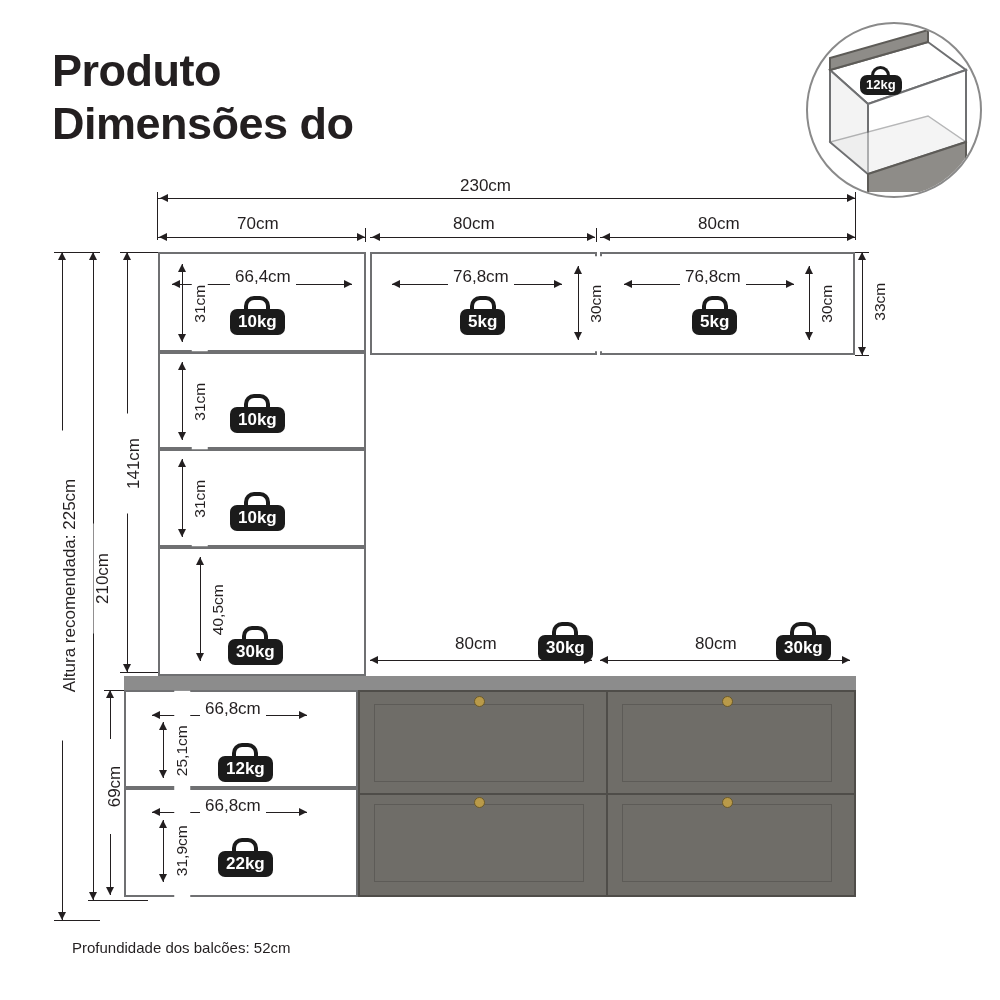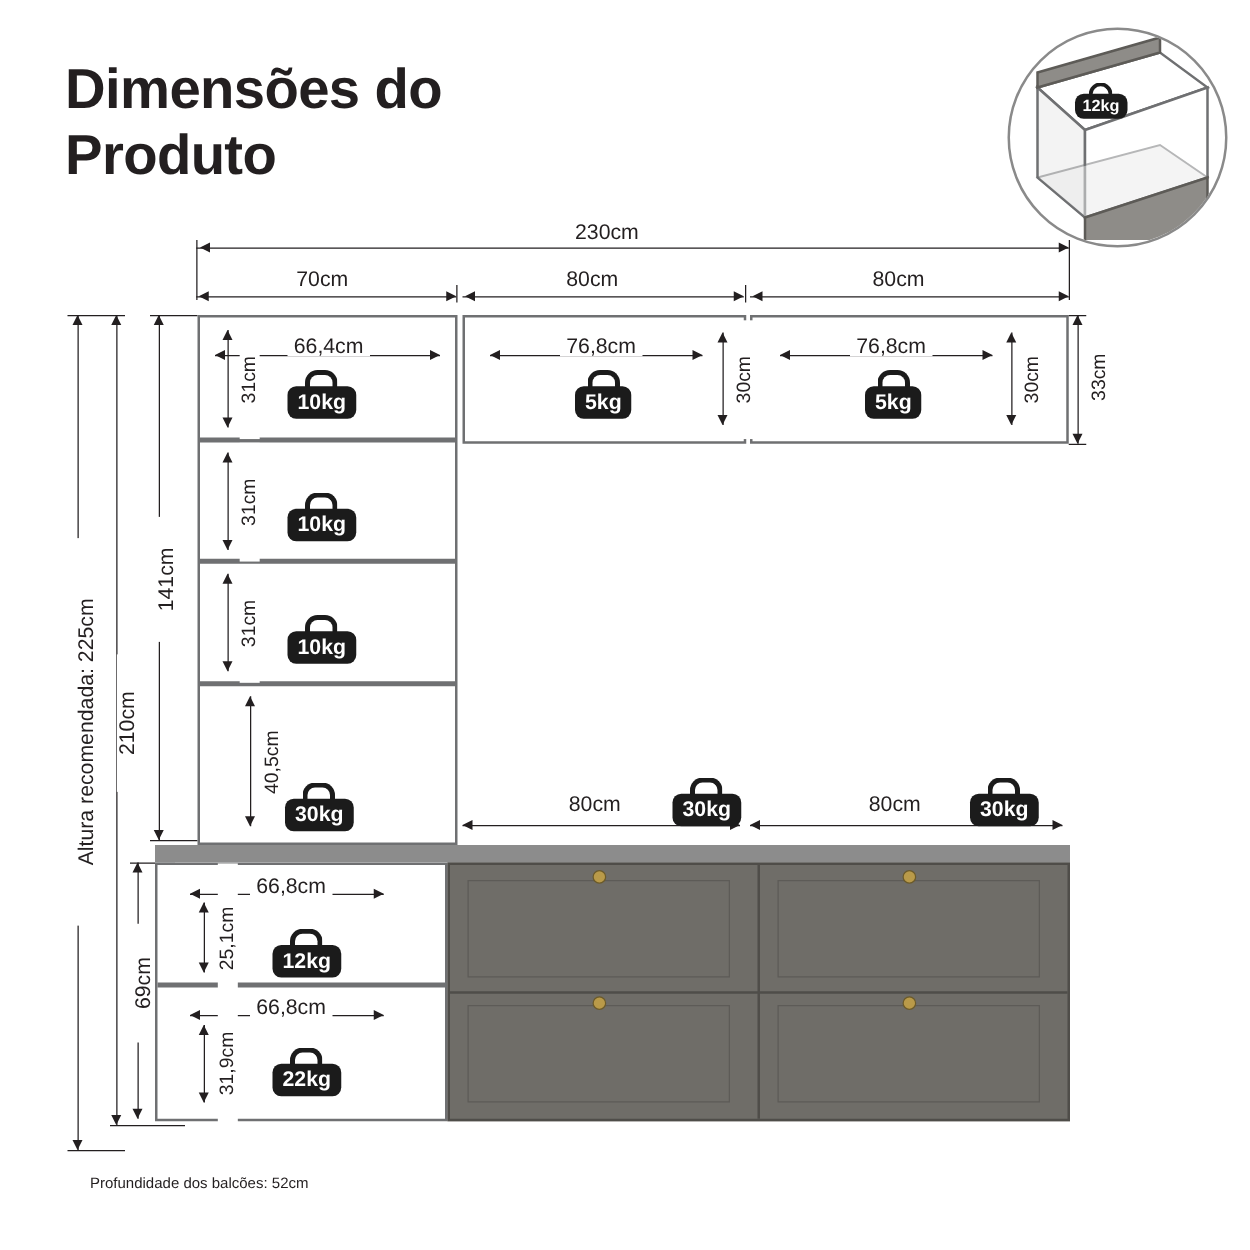--- a/index.html
+++ b/index.html
@@ -51,43 +51,43 @@
     font-size:17px;font-weight:bold;padding:4px 8px 5px 8px;line-height:1;
   }
   .weight .w-handle{
     width:18px;height:11px;border:4px solid #1b1b1b;border-bottom:none;
     border-radius:10px 10px 0 0;margin-bottom:-2px;
   }
   .weight.small .w-body{font-size:13px;padding:3px 6px 4px 6px;}
   .weight.small .w-handle{width:13px;height:8px;border-width:3px;}
 
   
-  .foot{font-size:12px;}
+  .foot{font-size:15px;}
 
   
   .arw{width:0;height:0;}
   .arw-l{border-top:4px solid transparent;border-bottom:4px solid transparent;border-right:8px solid #231f20;}
   .arw-r{border-top:4px solid transparent;border-bottom:4px solid transparent;border-left:8px solid #231f20;}
   .arw-u{border-left:4px solid transparent;border-right:4px solid transparent;border-bottom:8px solid #231f20;}
   .arw-d{border-left:4px solid transparent;border-right:4px solid transparent;border-top:8px solid #231f20;}
 
   .knob{
     width:9px;height:9px;border-radius:50%;
     background:#b99a49;border:1px solid #6b5a2a;
   }
   .panel-inner{position:absolute;border:1.5px solid #5d5b57;box-sizing:border-box;}
 </style>
 </head>
 <body>
 
 <div class="stage">
 
   <div class="abs title">
+    <div>Produto</div>
     <div>Dimensões do</div>
-    <div>Produto</div>
   </div>
 
   <div class="abs inset">
     <svg width="168" height="168" viewBox="0 0 168 168">
 
       <polygon points="22,46 120,18 158,46 60,80" fill="#ffffff" stroke="#6f7072" stroke-width="2"></polygon>
       <polygon points="22,46 60,80 60,150 22,118" fill="#f3f3f3" stroke="#6f7072" stroke-width="2"></polygon>
       <polygon points="60,80 158,46 158,118 60,150" fill="#ffffff" stroke="#6f7072" stroke-width="2"></polygon>
       <polygon points="22,118 60,150 158,118 120,92" fill="#e9e9e9" stroke="#6f7072" stroke-width="1.5" opacity="0.5"></polygon>
 

